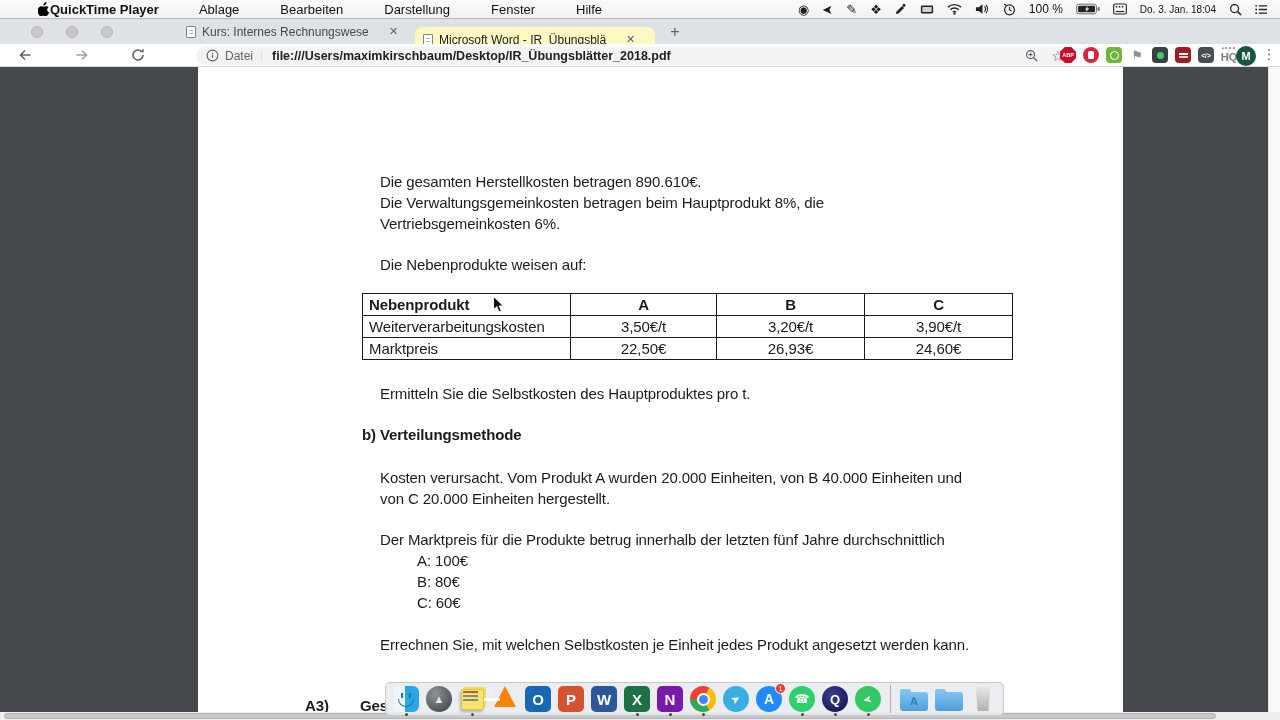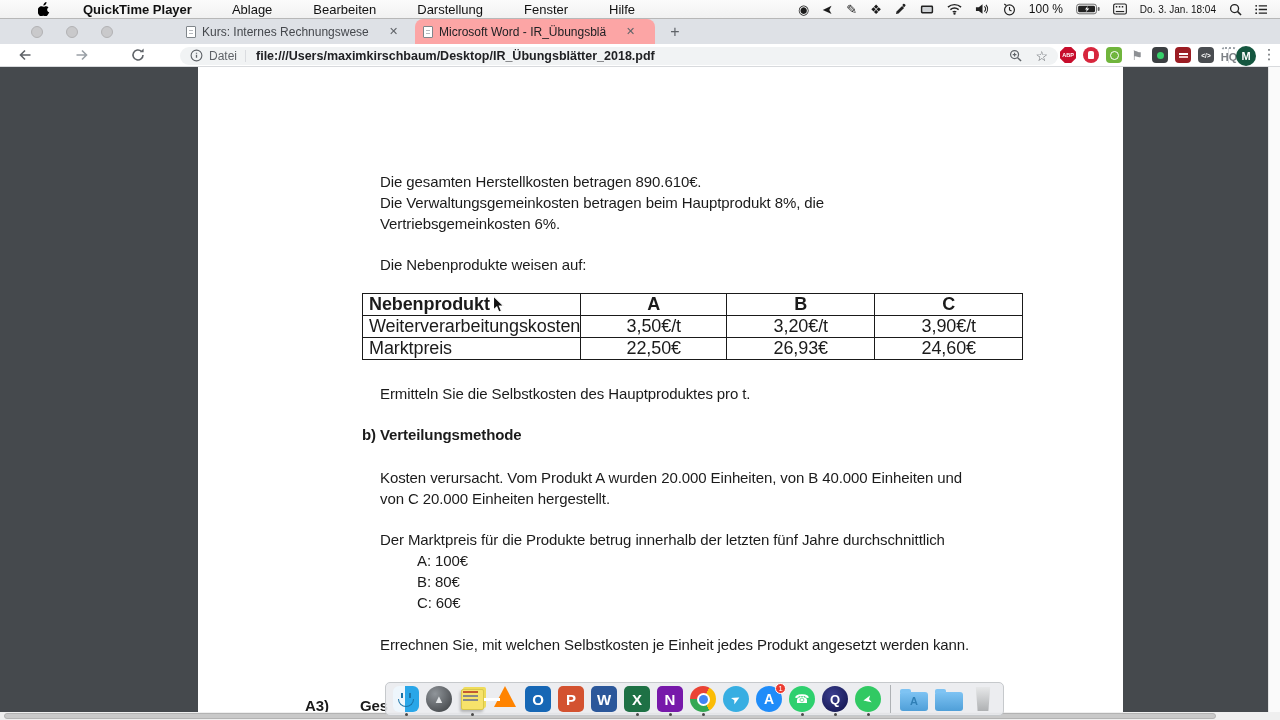--- a/index.html
+++ b/index.html
@@ -5,45 +5,45 @@
   * { margin:0; padding:0; box-sizing:border-box; }
   html,body { width:1280px; height:720px; overflow:hidden; }
   body { font-family:"Liberation Sans", sans-serif; background:#fff; }
   .screen { position:relative; width:1280px; height:720px; overflow:hidden; }
 
   
   .menubar { position:absolute; top:0; left:0; width:1280px; height:19px;
     background:linear-gradient(#fbfbfb,#f1f1f1); border-bottom:1px solid #b7b7b7;
     display:flex; align-items:center; font-size:13px; color:#111; z-index:60; }
   .menubar .apple { margin-left:38px; display:flex; align-items:center; }
-  .menubar .appname { font-weight:bold; margin-left:33px; }
+  .menubar .appname { font-weight:bold; }
   .menubar .menus { display:flex; margin-left:40px; gap:41px; }
   .mb-right { margin-left:auto; display:flex; align-items:center; gap:13px; padding-right:12px; font-size:12px; }
   .mb-right .g { font-size:13px; line-height:1; color:#1b1b1b; display:inline-flex; align-items:center; }
   .flipx { transform:scaleX(-1); display:inline-block; }
   .mb-clock { font-size:10px; }
 
   
   .tabstrip { position:absolute; top:19px; left:0; width:1280px; height:25px; background:#dee1e6; }
   .tl { position:absolute; top:7px; width:12px; height:12px; border-radius:50%;
         background:#c9c9cb; border:1px solid #b2b2b4; }
   .tab { position:absolute; top:0; height:25px; display:flex; align-items:center;
          font-size:12px; color:#45484d; padding:0 8px; }
   .tab .title { white-space:nowrap; overflow:hidden; width:178px; margin:0 6px; }
-  .tab.active { background:#fca5a5; border-radius:8px 8px 0 0; color:#202124; }
+  .tab.active { background:#fef9c3; border-radius:8px 8px 0 0; color:#202124;margin-top:8px; }
   .tab .close { color:#5f6368; font-size:11px; padding:0 3px; }
   .fav { width:10px; height:12px; border:1px solid #80868b; border-radius:1px; background:#fff; position:relative; flex:0 0 auto; }
   .fav::before { content:""; position:absolute; left:2px; right:2px; top:3px; height:1px; background:#b6babf; box-shadow:0 3px 0 #b6babf; }
   .newtab { position:absolute; left:664px; top:2px; width:22px; height:22px; text-align:center;
             line-height:21px; font-size:16px; color:#5f6368; }
 
   .toolbar { position:absolute; top:44px; left:0; width:1280px; height:23px; background:#fff;
              border-bottom:1px solid #d8dadd; z-index:5; }
   .navic { position:absolute; top:4px; }
-  .omnibox { position:absolute; left:180px; top:2.5px; width:878px; height:18px; background:#f1f3f4;
+  .omnibox { position:absolute; left:196px; top:2.5px; width:878px; height:18px; background:#f1f3f4;
              border-radius:9px; display:flex; align-items:center; padding:0 10px; }
   .omnibox .scheme { color:#5f6368; font-size:12px; margin:0 8px 0 6px; }
   .omnibox .odiv { width:1px; height:12px; background:#dadce0; margin-right:10px; }
   .omnibox .url { color:#202124; font-size:12.5px; white-space:nowrap; overflow:hidden; flex:1;font-weight:bold; }
   .omni-right { display:flex; align-items:center; gap:13px; margin-left:10px; }
   .star { color:#5f6368; font-size:14px; line-height:1; }
   .extrow { position:absolute; left:1060px; top:3px; display:flex; align-items:center; gap:7px; }
   .ext { width:16px; height:16px; border-radius:4px; position:relative;
          display:flex; align-items:center; justify-content:center; }
   .ext-abp { background:#c70d2c; clip-path:polygon(30% 0,70% 0,100% 30%,100% 70%,70% 100%,30% 100%,0 70%,0 30%);
@@ -72,21 +72,21 @@
 
   .doc { position:absolute; top:0; left:0; width:1280px; height:720px; color:#1b1b1b;
          font-size:15px; line-height:21px; letter-spacing:-0.1px; }
   .doc .abs { position:absolute; white-space:nowrap; }
   .bullets { position:absolute; left:455px; top:64px; }
   .bullets .bl { position:relative; padding-left:19px; height:21.6px; }
   .bullets .bl::before { content:"•"; position:absolute; left:0; top:0; }
   .b { font-weight:bold; }
 
   table.ntab { position:absolute; left:362px; top:293px; border-collapse:collapse; table-layout:fixed; }
-  table.ntab td { border:1.5px solid #1a1a1a; height:21px; font-size:18px; padding:0; text-align:center; }
+  table.ntab td { border:1.5px solid #1a1a1a; height:21px; font-size:15px; padding:0; text-align:center; }
   table.ntab td.c1 { width:208px; text-align:left; padding-left:6px; }
   table.ntab td.c2 { width:146px; } table.ntab td.c3 { width:148px; } table.ntab td.c4 { width:148px; }
 
   
   .cursor { position:absolute; left:492px; top:295px; z-index:40; }
 
   
   .dock { position:absolute; left:385px; top:682px; height:34px; z-index:50;
           background:rgba(233,235,238,0.88); border:1px solid #c6c9cc; border-radius:5px;
           display:flex; align-items:center; padding:0 7px; gap:7px; }

